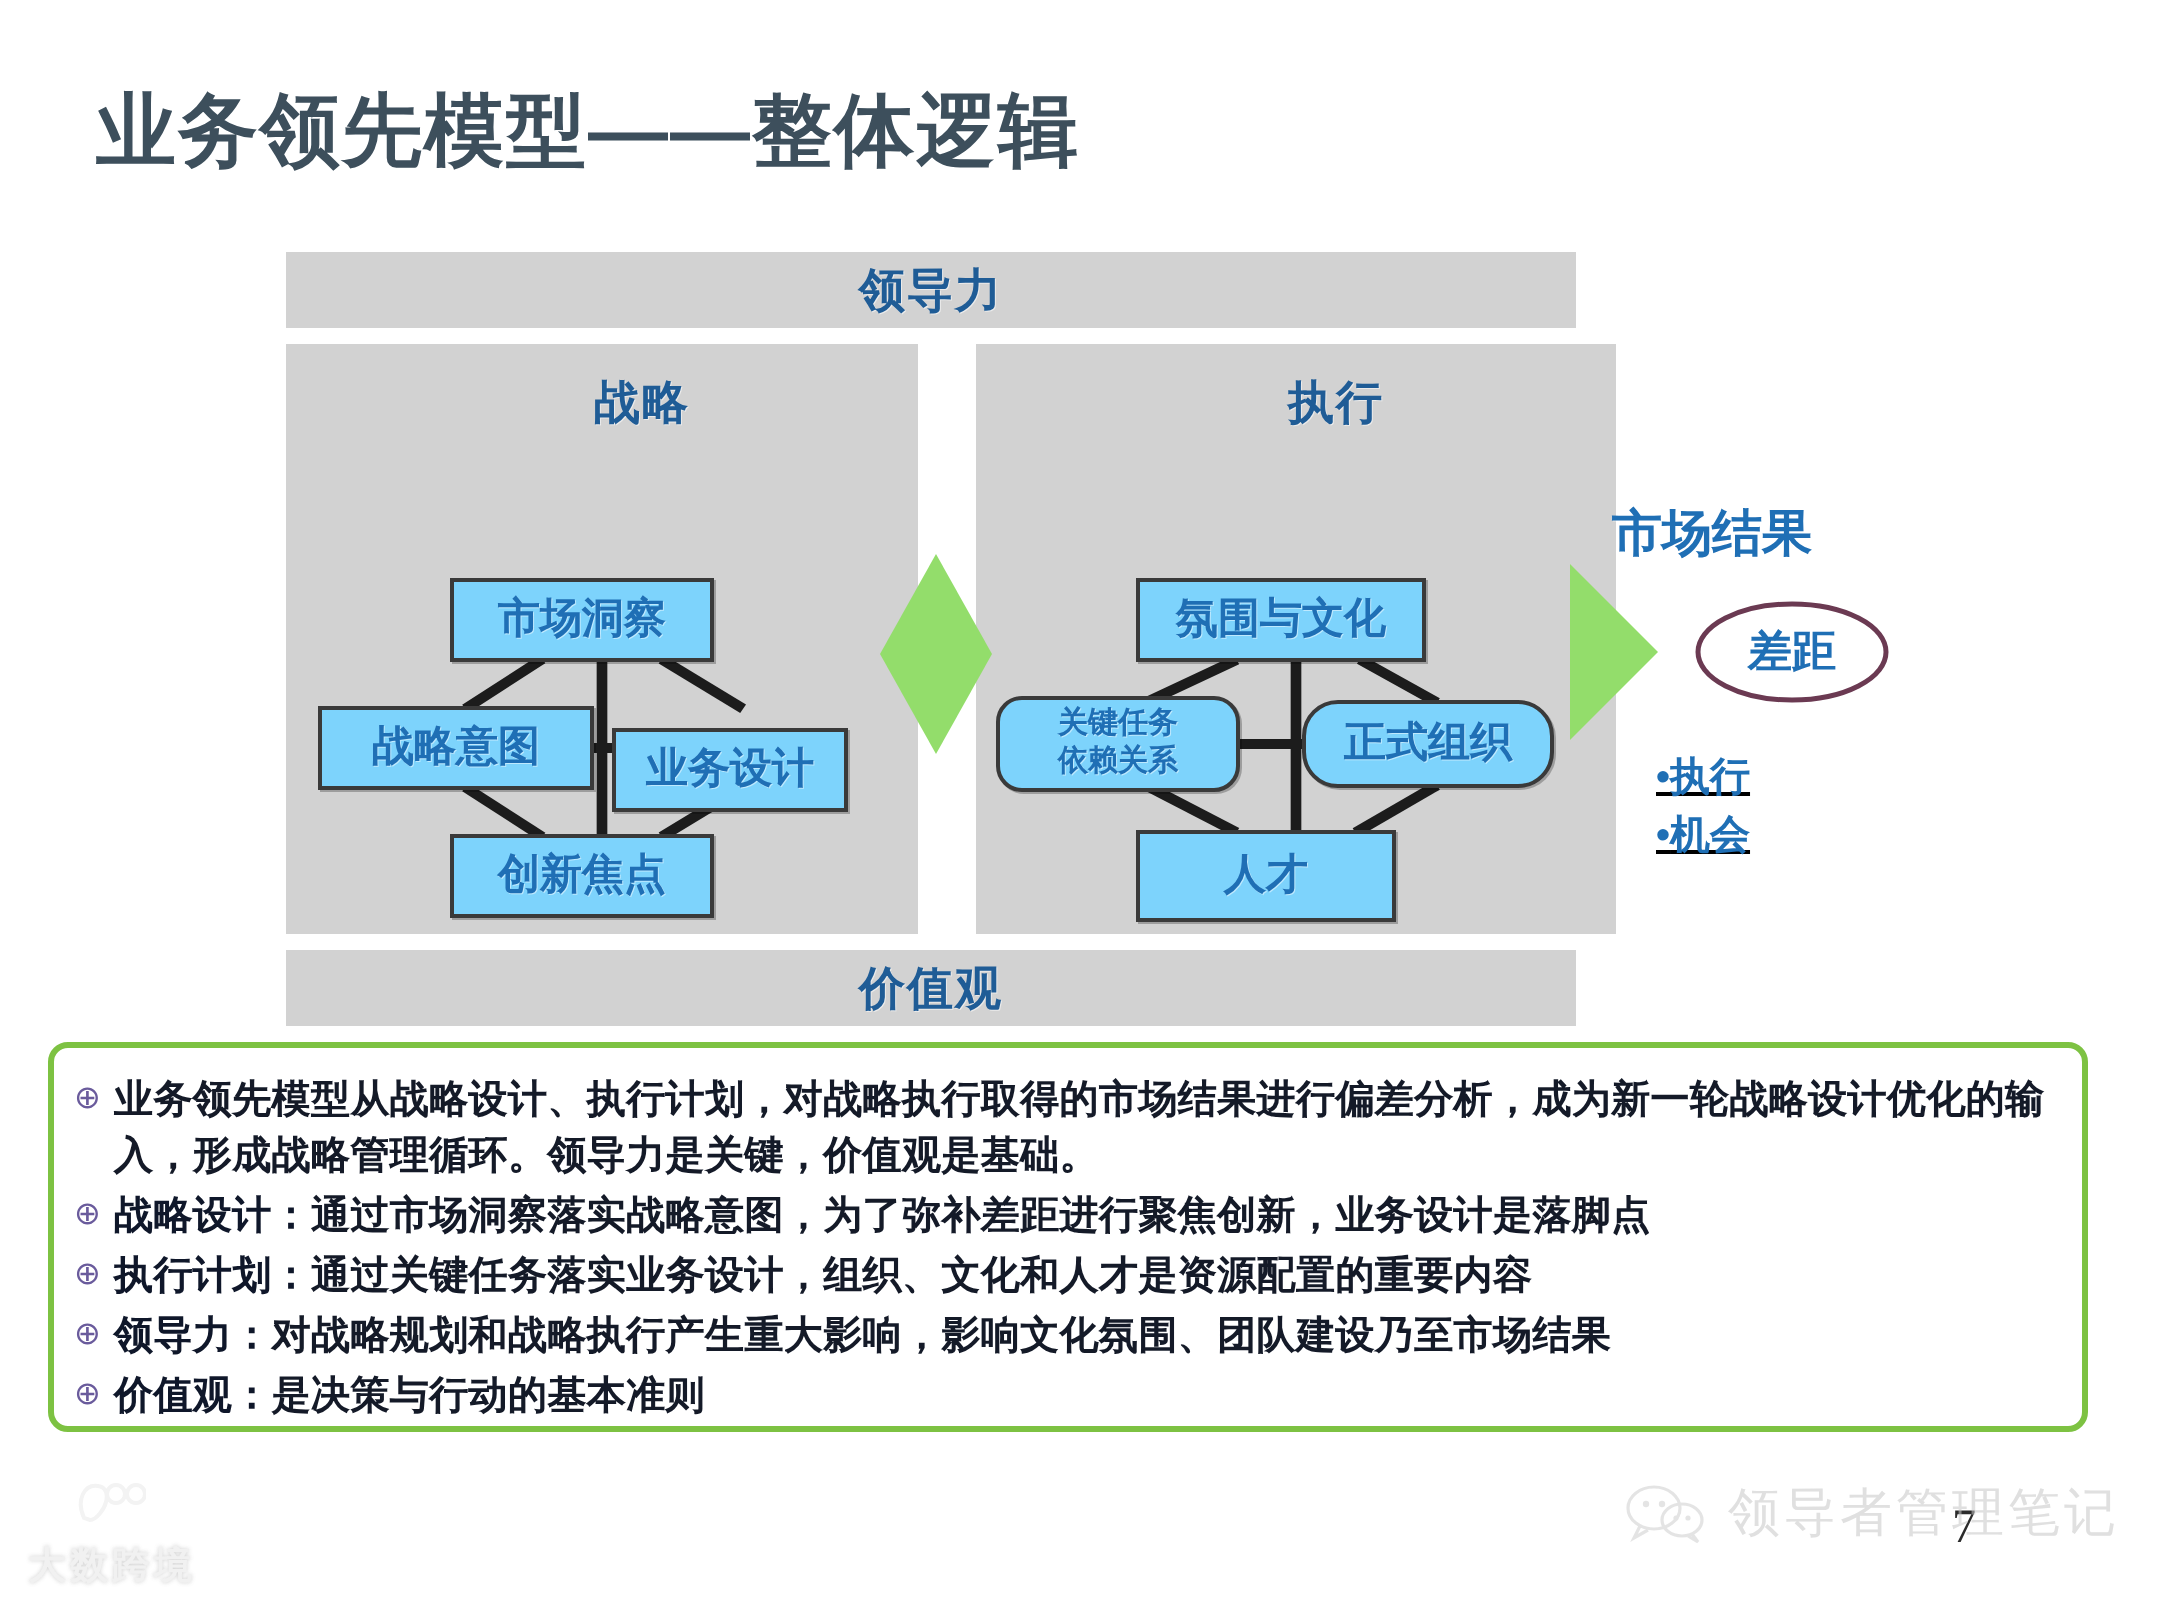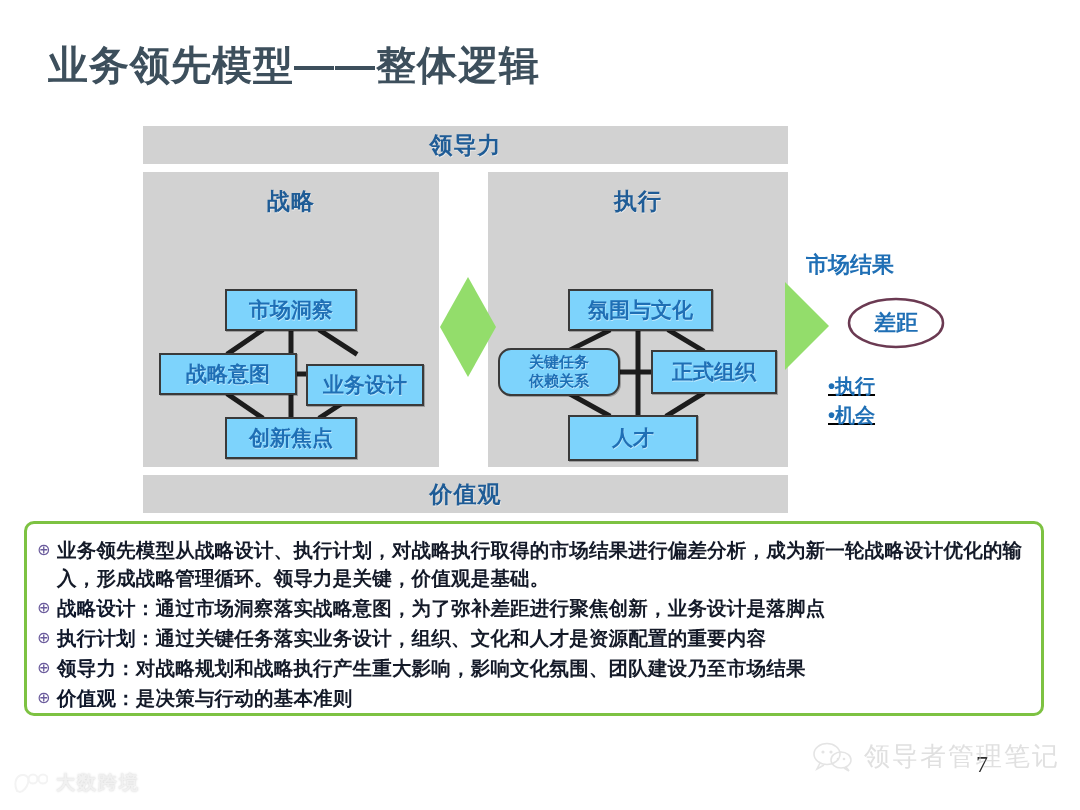--- a/index.html
+++ b/index.html
@@ -56,20 +56,21 @@
   }
   #values-band {
     left: 0; top: 349px; width: 645px; height: 38px;
   }
 
   .panel {
     position: absolute;
     background: #d2d2d2;
     top: 46px;
     height: 295px;
+    padding-left: 20px;
   }
   #strategy-panel { left: 0;   width: 296px; }
   #execution-panel{ left: 345px; width: 300px; }
 
   .panel-label {
     position: absolute;
     top: 14px;
     width: 100%;
     text-align: center;
   }
@@ -96,21 +97,21 @@
 
   
   #node-market-insight { left: 82px;  top: 117px; width: 132px; height: 42px; }
   #node-strategic-intent { left: 16px; top: 181px; width: 138px; height: 42px; }
   #node-business-design  { left: 163px; top: 192px; width: 118px; height: 42px; }
   #node-innovation-focus { left: 82px; top: 245px; width: 132px; height: 42px; }
 
   
   #node-atmosphere-culture { left: 80px; top: 117px; width: 145px; height: 42px; }
   #node-key-tasks          { left: 10px; top: 176px; width: 122px; height: 48px; border-radius: 13px; }
-  #node-formal-org         { left: 163px; top: 178px; width: 126px; height: 44px; }
+  #node-formal-org         { left: 163px; top: 178px; width: 126px; height: 44px; border-radius: 18px; }
   #node-talent             { left: 80px; top: 243px; width: 130px; height: 46px; }
 
   .link-svg {
     position: absolute;
     left: 0; top: 0;
     width: 100%; height: 100%;
     z-index: 2;
     pointer-events: none;
   }
 
@@ -138,21 +139,21 @@
 
   
   #market-results {
     position: absolute;
     left: 806px;
     top: 250px;
   }
   #market-results-title {
     color: #1f6fb5;
     font-weight: bold;
-    font-size: 22px;
+    font-size: 25px;
     white-space: nowrap;
     text-shadow: 0.5px 0.5px 0 rgba(255,255,255,.5);
   }
   #gap-ellipse-wrap {
     position: relative;
     margin-top: 16px;
     margin-left: 40px;
     width: 100px;
     height: 54px;
   }
@@ -222,20 +223,21 @@
 
   
   #watermark-left {
     position: absolute;
     left: 14px;
     bottom: 14px;
     display: flex;
     align-items: center;
     gap: 8px;
     opacity: 0.92;
+    flex-direction: column;
   }
   #watermark-left-text {
     color: #f0f0f0;
     font-size: 19px;
     font-weight: bold;
     letter-spacing: 2px;
     text-shadow: 0 0 2px rgba(200,200,200,.9);
   }
   #watermark-right {
     position: absolute;

